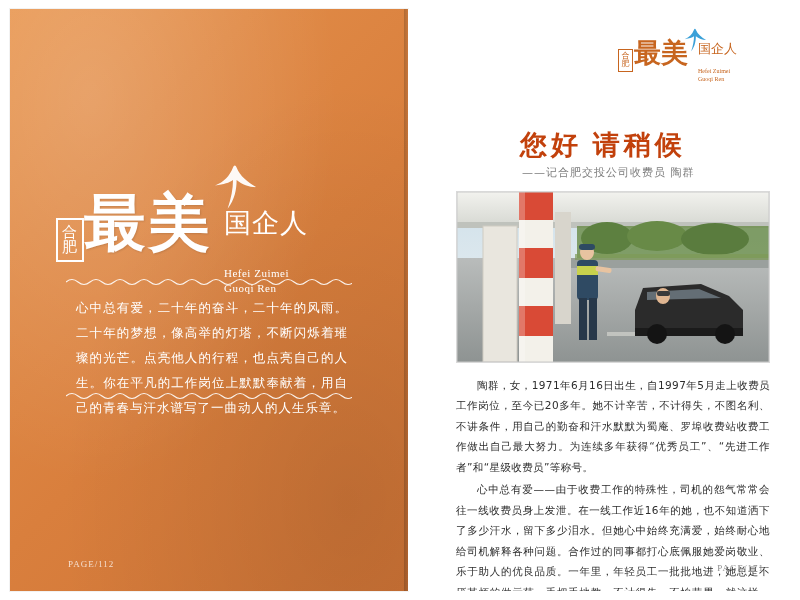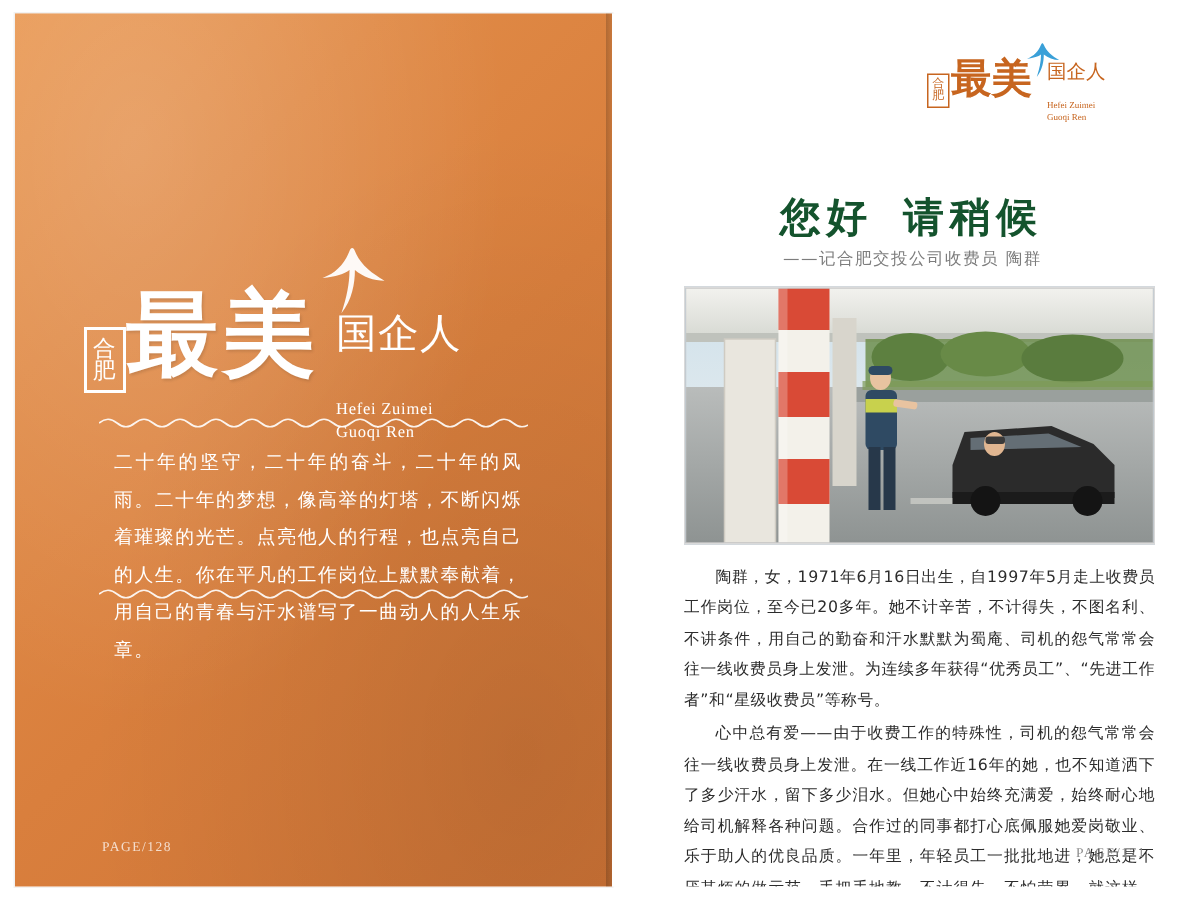--- a/index.html
+++ b/index.html
@@ -216,25 +216,25 @@
     left: 62px;
     top: -8px;
     width: 28px;
     height: 28px;
   }
 
   .rp-title {
     position: absolute;
     left: 112px;
     top: 118px;
-    color: #14532d;
+    color: #c2410c;
     font-size: 27px;
     font-weight: bold;
     letter-spacing: 4px;
-    font-family: Liberation Mono, monospace;
+    font-family: Liberation Serif, serif;
   }
   .rp-subtitle {
     position: absolute;
     left: 114px;
     top: 156px;
     color: #7d7d7d;
     font-size: 11px;
     letter-spacing: 1px;
     font-family: "DejaVu Sans", sans-serif;
   }
@@ -293,27 +293,27 @@
         <div class="logo-pinyin">
           <div>Hefei Zuimei</div>
           <div>Guoqi Ren</div>
         </div>
       </div>
 
       <svg class="wave top" viewBox="0 0 286 10" preserveAspectRatio="none">
         <path d="M0 5 Q 6 0 12 5 T 24 5 T 36 5 T 48 5 T 60 5 T 72 5 T 84 5 T 96 5 T 108 5 T 120 5 T 132 5 T 144 5 T 156 5 T 168 5 T 180 5 T 192 5 T 204 5 T 216 5 T 228 5 T 240 5 T 252 5 T 264 5 T 276 5 T 288 5" fill="none" stroke="#ffffff" stroke-width="1.1" opacity="0.9"></path>
       </svg>
 
-      <div class="left-body">二十年的坚守，二十年的奋斗，二十年的风雨。二十年的梦想，像高举的灯塔，不断闪烁着璀璨的光芒。点亮他人的行程，也点亮自己的人生。你在平凡的工作岗位上默默奉献着，用自己的青春与汗水谱写了一曲动人的人生乐章。</div>
+      <div class="left-body">心中总有爱，二十年的奋斗，二十年的风雨。二十年的梦想，像高举的灯塔，不断闪烁着璀璨的光芒。点亮他人的行程，也点亮自己的人生。你在平凡的工作岗位上默默奉献着，用自己的青春与汗水谱写了一曲动人的人生乐章。</div>
 
       <svg class="wave bottom" viewBox="0 0 286 10" preserveAspectRatio="none">
         <path d="M0 5 Q 6 0 12 5 T 24 5 T 36 5 T 48 5 T 60 5 T 72 5 T 84 5 T 96 5 T 108 5 T 120 5 T 132 5 T 144 5 T 156 5 T 168 5 T 180 5 T 192 5 T 204 5 T 216 5 T 228 5 T 240 5 T 252 5 T 264 5 T 276 5 T 288 5" fill="none" stroke="#ffffff" stroke-width="1.1" opacity="0.9"></path>
       </svg>
 
-      <div class="page-num-left">PAGE/128</div>
+      <div class="page-num-left">PAGE/112</div>
     </div>
   </div>
 
   <div class="gutter"></div>
 
   <div class="page-right">
 
     <div class="rp-logo">
       <svg class="bird2" viewBox="0 0 60 60">
         <path d="M30 6 C26 16 20 22 10 26 C20 25 26 23 30 20 C30 30 28 40 24 52 C32 42 34 30 34 20 C40 25 48 28 56 28 C46 22 38 16 34 6 C33 3 31 3 30 6 Z" fill="#3aa0d8"></path>
@@ -394,20 +394,20 @@
           <circle cx="268" cy="142" r="10" fill="#141414"></circle>
           <ellipse cx="206" cy="104" rx="7" ry="8" fill="#e0b691"></ellipse>
           <rect x="200" y="99" width="13" height="5" rx="2" fill="#3a3a3a"></rect>
         </g>
 
         <rect x="0" y="0" width="312" height="170" fill="none" stroke="#c9c9c9"></rect>
       </svg>
     </div>
 
     <div class="rp-body">
-      <p>陶群，女，1971年6月16日出生，自1997年5月走上收费员工作岗位，至今已20多年。她不计辛苦，不计得失，不图名利、不讲条件，用自己的勤奋和汗水默默为蜀庵、司机的怨气常常会往一线收费员身上发泄。为连续多年获得“优秀员工”、“先进工作者”和“星级收费员”等称号。</p>
+      <p>陶群，女，1971年6月16日出生，自1997年5月走上收费员工作岗位，至今已20多年。她不计辛苦，不计得失，不图名利、不讲条件，用自己的勤奋和汗水默默为蜀庵、罗埠收费站收费工作做出自己最大努力。为连续多年获得“优秀员工”、“先进工作者”和“星级收费员”等称号。</p>
       <p>心中总有爱——由于收费工作的特殊性，司机的怨气常常会往一线收费员身上发泄。在一线工作近16年的她，也不知道洒下了多少汗水，留下多少泪水。但她心中始终充满爱，始终耐心地给司机解释各种问题。合作过的同事都打心底佩服她爱岗敬业、乐于助人的优良品质。一年里，年轻员工一批批地进，她总是不厌其烦的做示范、手把手地教，不计得失。不怕劳累，就这样，一年年，她带出了一批批合格的收费员。不管刮风下雨，不管白天黑夜，她都以岗亭为家。休息期间，她总是不停地洗、拖、</p>
     </div>
 
     <div class="page-num-right">PAGE/171</div>
   </div>
 
 </div>
 
 </body></html>

